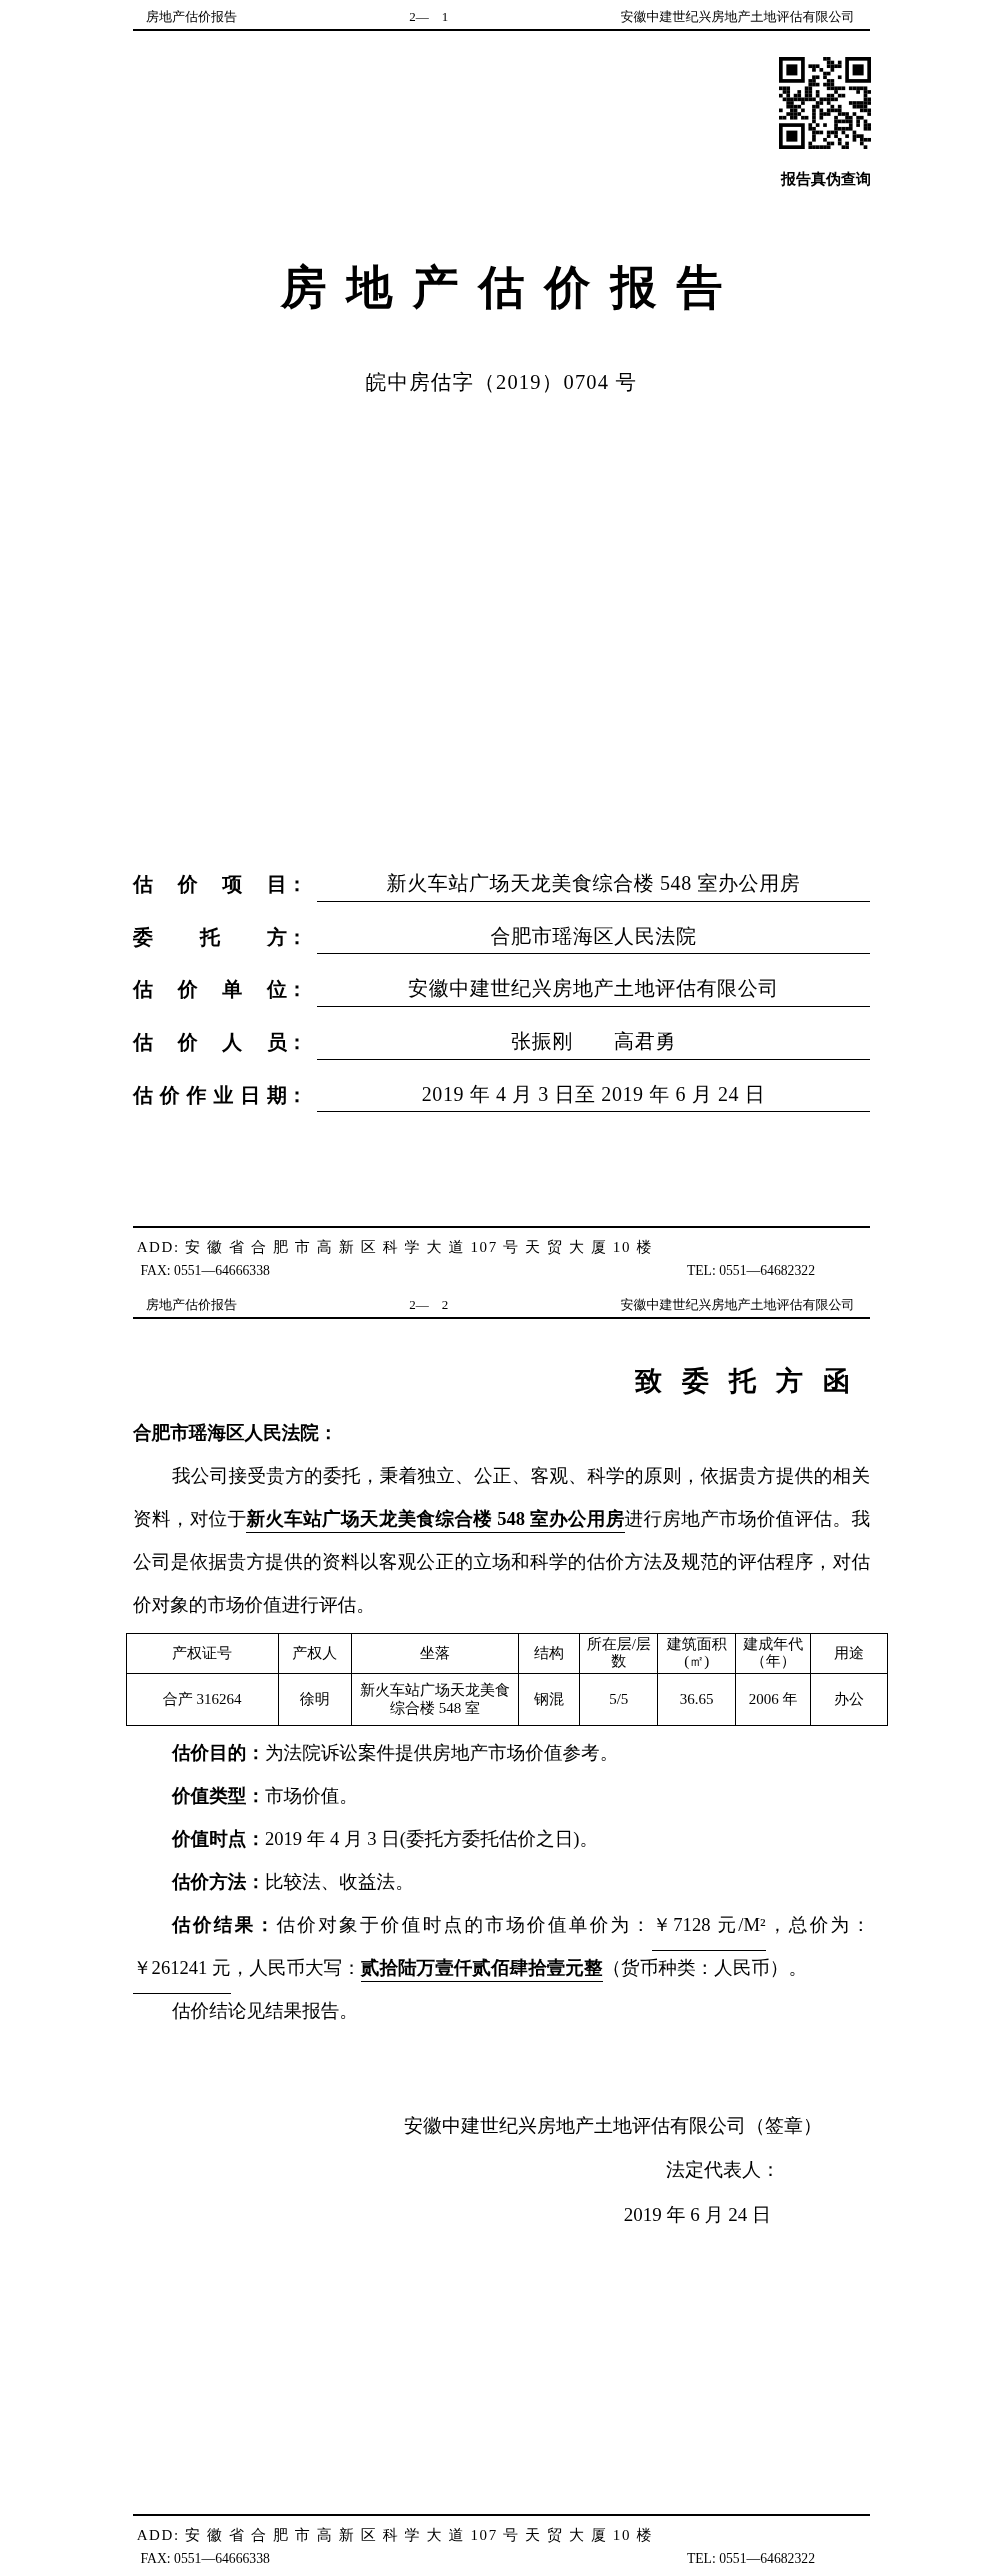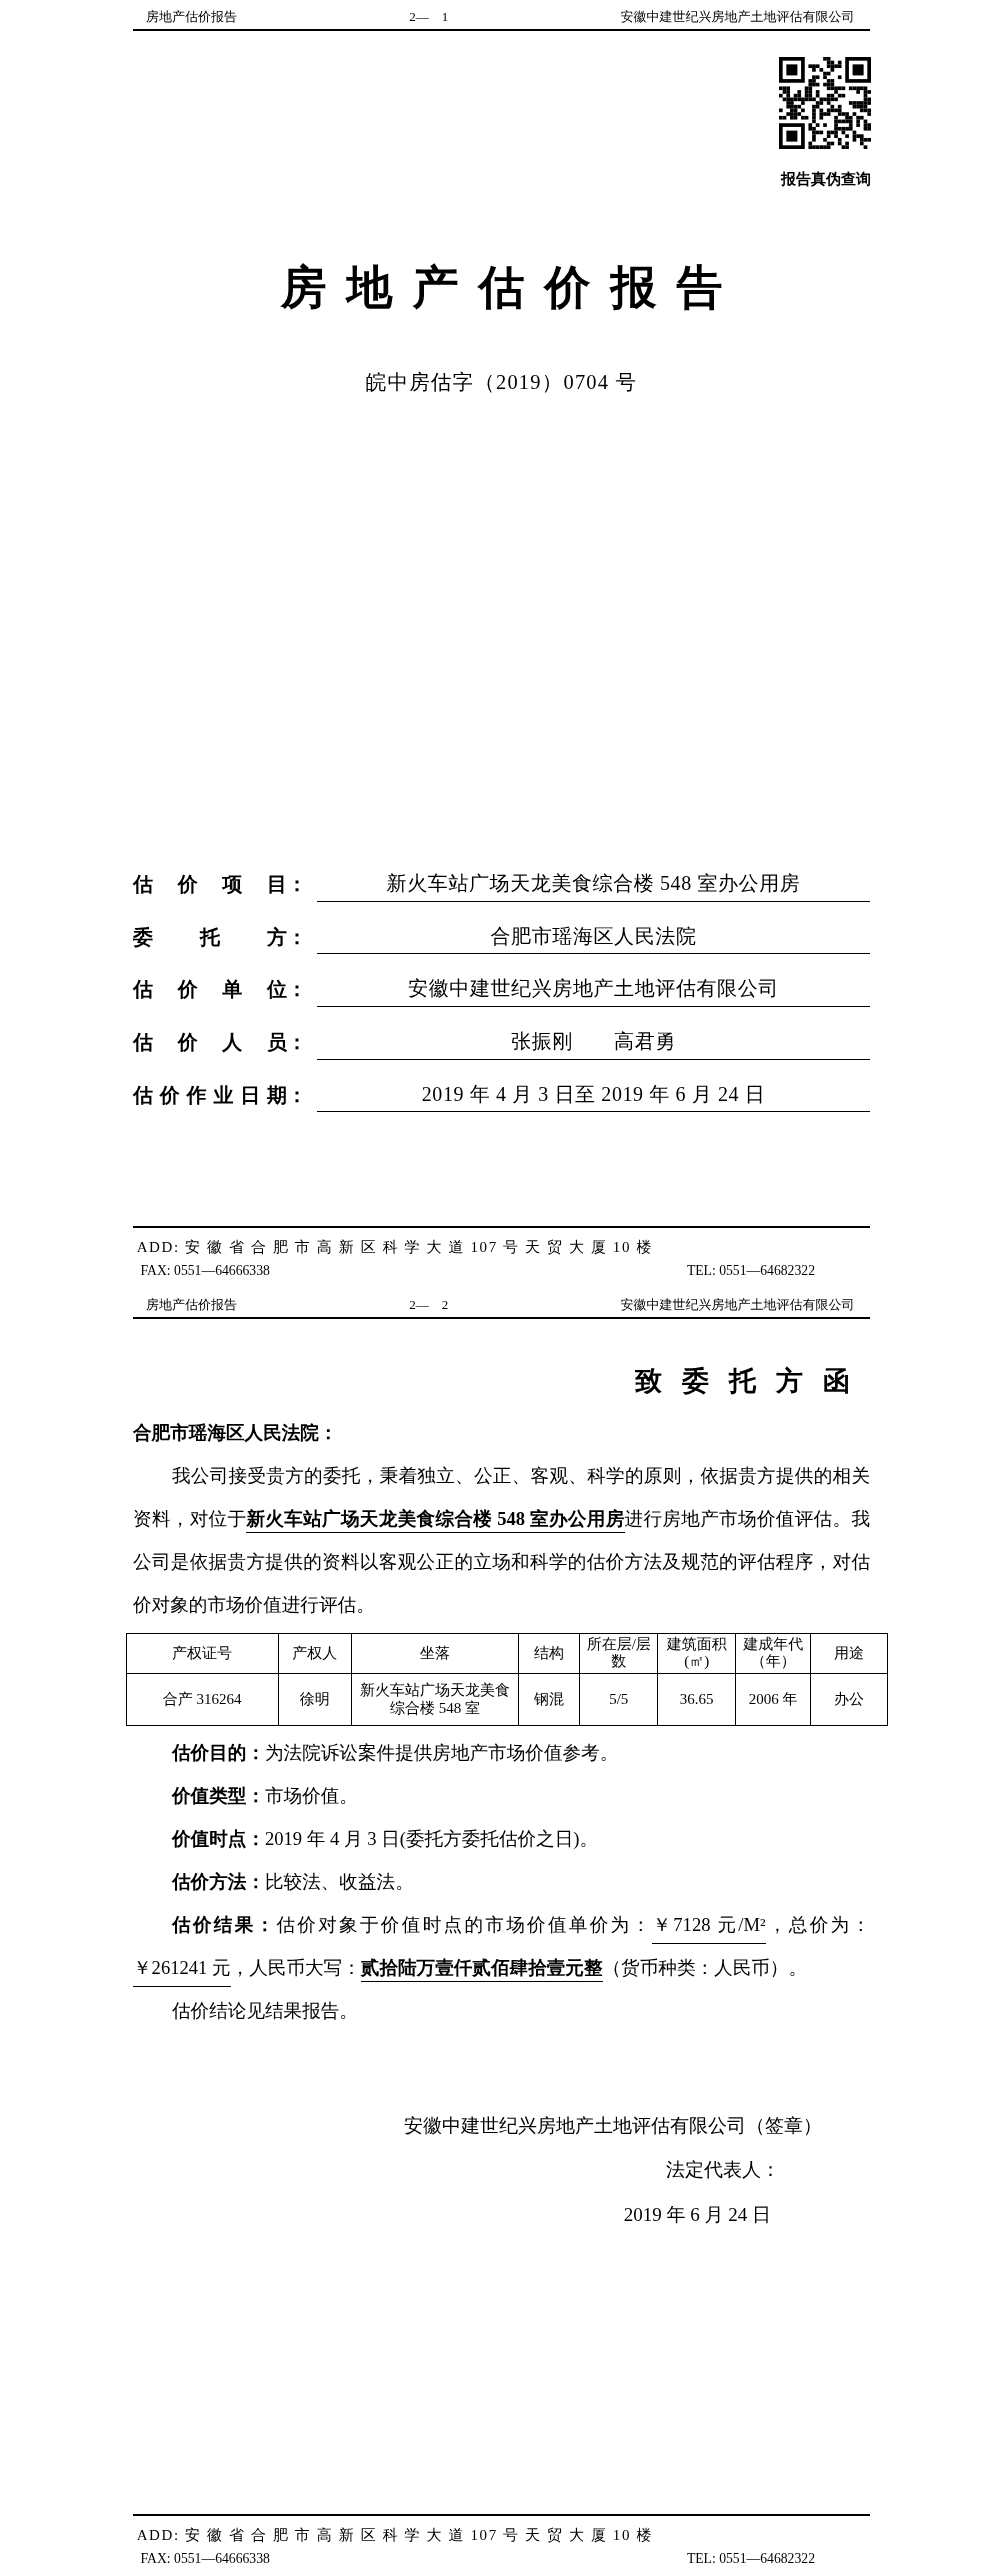--- a/index.html
+++ b/index.html
@@ -32,21 +32,21 @@
   
   .pg-footer { margin-top: auto; padding-bottom: 7.5px; }
   .footer-add { margin-top: 10.6px; font-size: 15px; letter-spacing: 1.6px; padding-left: 3.7px; line-height: 18.6px; }
   .footer-row { display: flex; justify-content: space-between; margin-top: 5px; font-size: 13.7px; line-height: 18.6px; padding: 0 55px 0 7.5px; align-items: center; }
 
   
   .letter-title { margin-top: 44px; text-align: right; font-size: 27px; font-weight: bold; letter-spacing: 20px; padding-left: 20px; white-space: nowrap; }
   .letter-body { margin-top: 12.4px; font-size: 18.6px; line-height: 43px; text-align: justify; }
   .salutation { font-weight: bold; }
   .para { text-indent: 39px; }
-  .u  { border-bottom: 1.2px solid #000; padding-bottom: 8px; }
+  .u  { border-bottom: 1.2px solid #000; padding-bottom: 15px; }
   .bu { font-weight: bold; border-bottom: 1.2px solid #000; padding-bottom: 2.5px; }
 
   
   .r-table { width: 762px; margin-left: -7.5px; margin-top: 6.2px; border-collapse: collapse; font-size: 15px; line-height: 17.4px; text-align: center; border: 1.2px solid #000; table-layout: fixed; }
   .r-table th, .r-table td { border: 0.6px solid #000; font-weight: normal; vertical-align: middle; padding: 2.5px 1.9px; }
   .r-table td { padding: 8px 1.9px; }
 
   
   .sections { margin-top: 5px; font-size: 18.6px; line-height: 43px; text-align: justify; }
   .sec { text-indent: 39px; }

